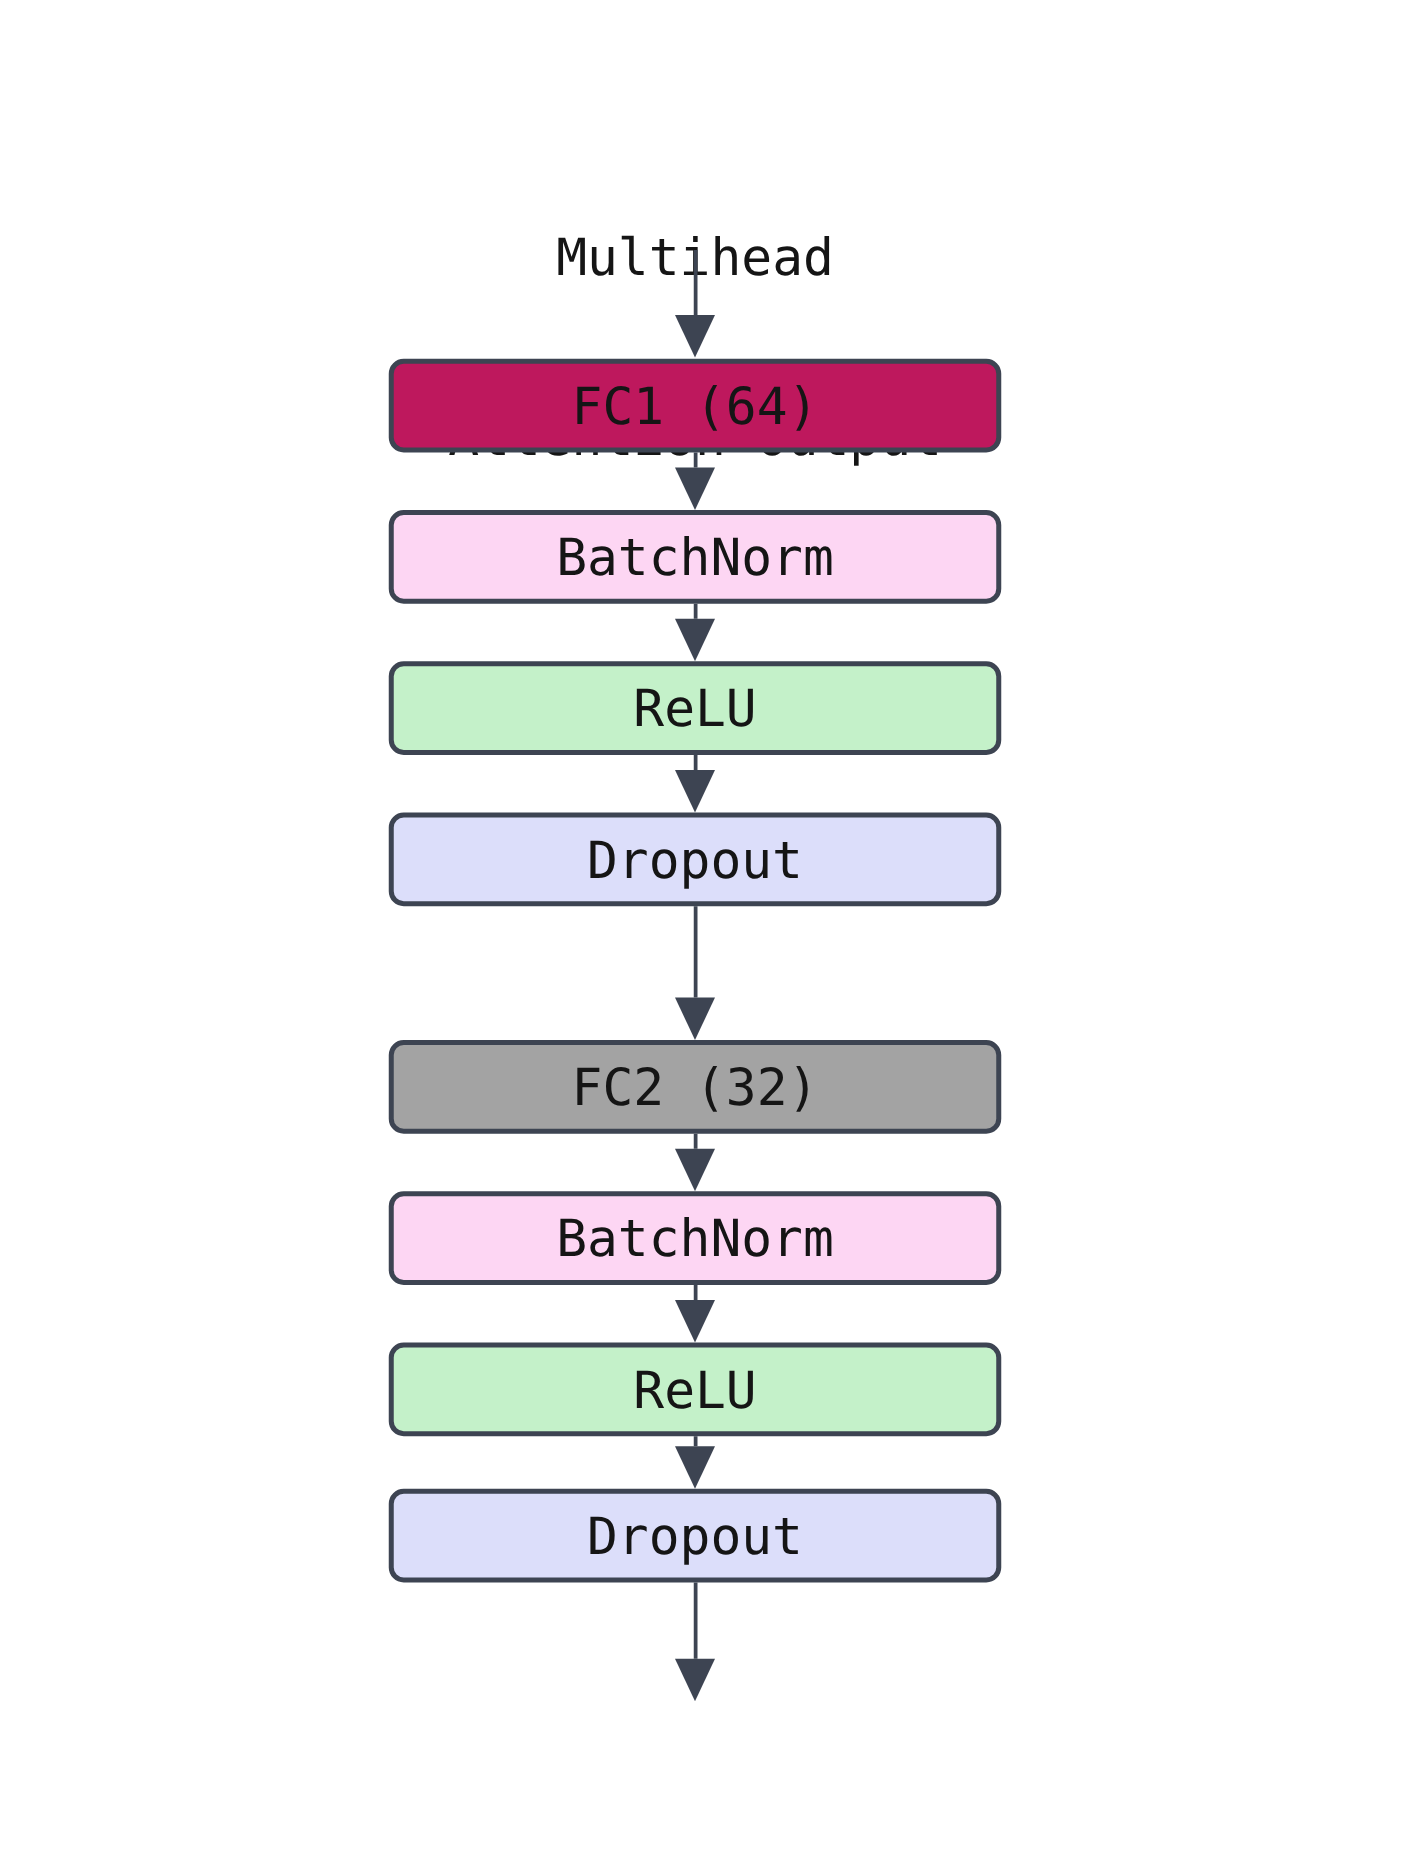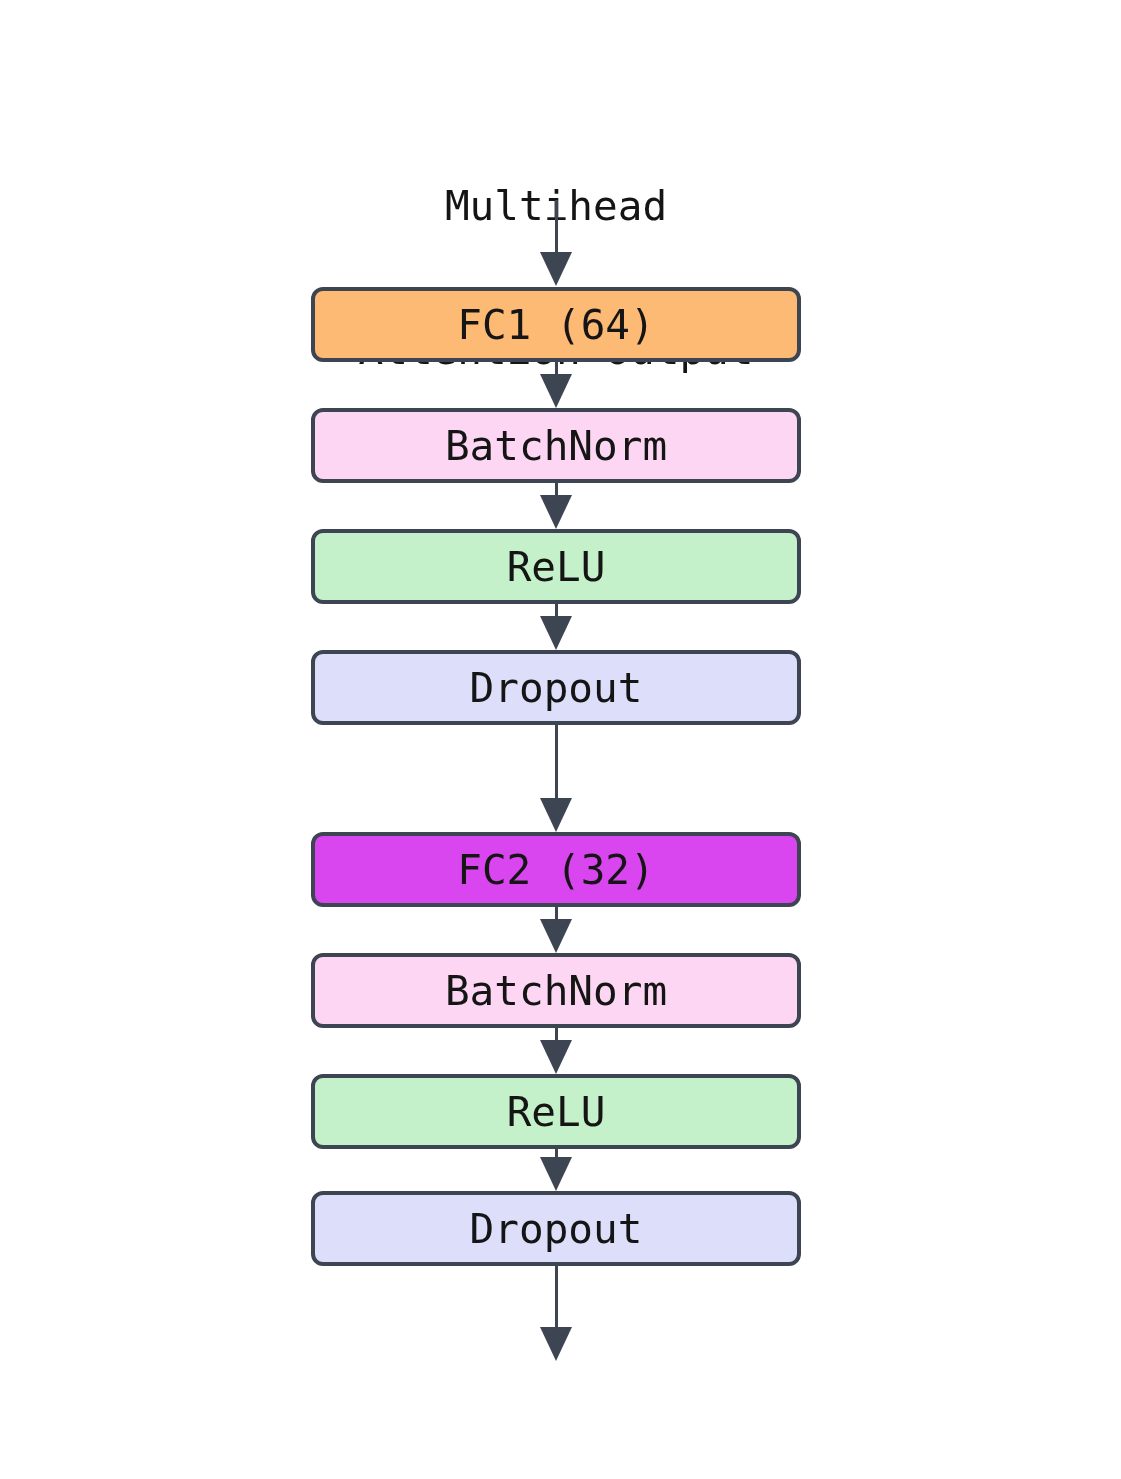--- a/index.html
+++ b/index.html
@@ -71,21 +71,21 @@
   <div class="centered label-text" style="top: 86px;">
     <div>Multihead</div>
     <div>Attention Output</div>
   </div>
 
   <div class="arrow" style="top: 200px; height: 86px;">
     <div class="shaft" style="background: rgb(61, 68, 82);"></div>
     <div class="head" style="border-top-color: rgb(61, 68, 82);"></div>
   </div>
 
-  <div class="node" style="top: 287px; background: #fdba74;">
+  <div class="node" style="top: 287px; background: #be185d;">
     <span>FC1 (64)</span>
   </div>
 
   <div class="arrow" style="top: 362px; height: 46px;">
     <div class="shaft" style="background: rgb(61, 68, 82);"></div>
     <div class="head" style="border-top-color: rgb(61, 68, 82);"></div>
   </div>
 
   <div class="node" style="top: 408px; background: rgb(253, 214, 243);">
     <span>BatchNorm</span>
@@ -107,21 +107,21 @@
 
   <div class="node" style="top: 650px; background: rgb(220, 222, 250);">
     <span>Dropout</span>
   </div>
 
   <div class="arrow" style="top: 725px; height: 107px;">
     <div class="shaft" style="background: rgb(61, 68, 82);"></div>
     <div class="head" style="border-top-color: rgb(61, 68, 82);"></div>
   </div>
 
-  <div class="node" style="top: 832px; background: #d946ef;">
+  <div class="node" style="top: 832px; background: #a3a3a3;">
     <span>FC2 (32)</span>
   </div>
 
   <div class="arrow" style="top: 907px; height: 46px;">
     <div class="shaft" style="background: rgb(61, 68, 82);"></div>
     <div class="head" style="border-top-color: rgb(61, 68, 82);"></div>
   </div>
 
   <div class="node" style="top: 953px; background: rgb(253, 214, 243);">
     <span>BatchNorm</span>

